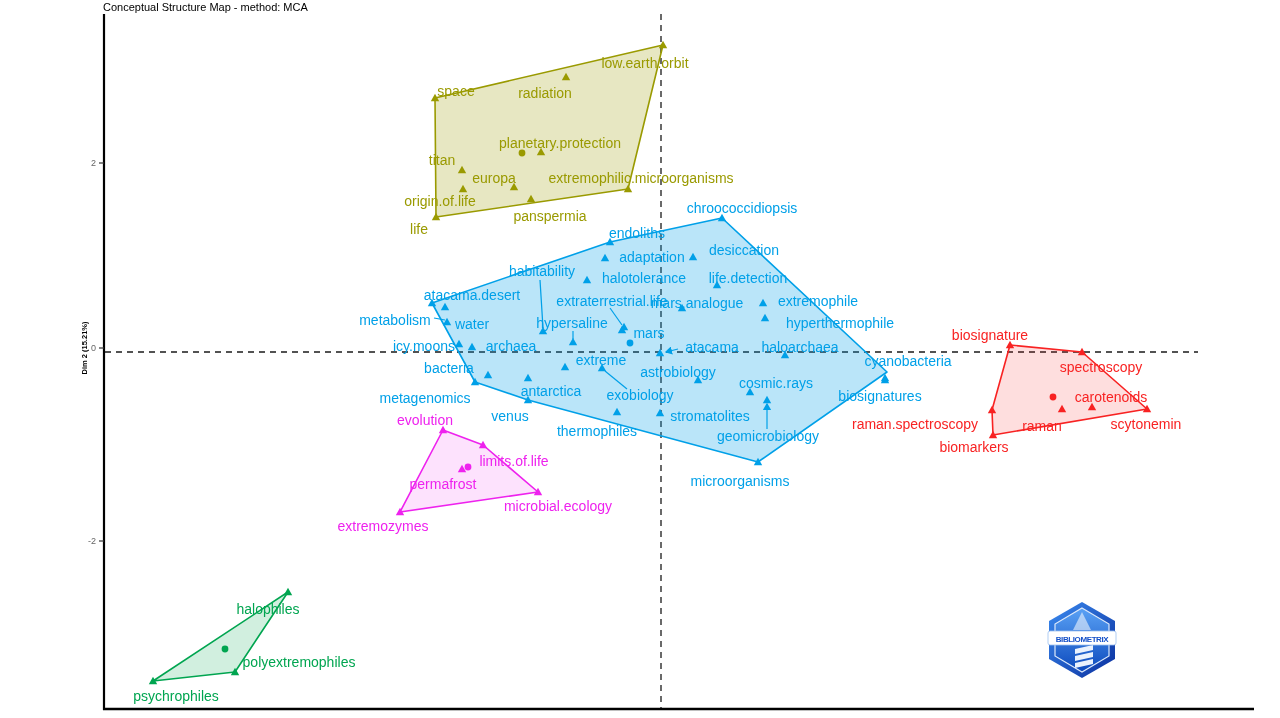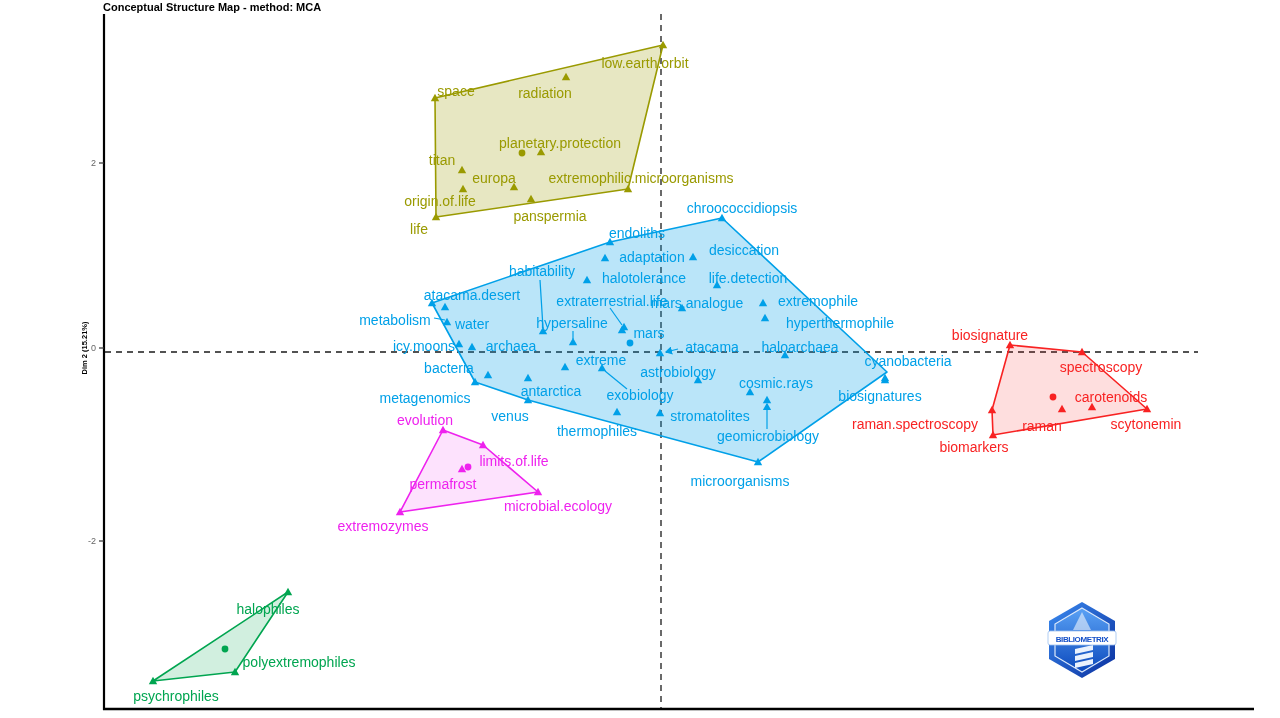--- a/index.html
+++ b/index.html
@@ -1,21 +1,21 @@
 <!DOCTYPE html>
 <html><head>
 <meta charset="utf-8">
 <style>
   html,body{margin:0;padding:0;background:#ffffff;}
   #canvas{
     position:relative;width:1280px;height:718px;background:#ffffff;overflow:hidden;
     font-family:"Liberation Sans",sans-serif;
   }
   #plot-title{
-    position:absolute;left:103px;top:1px;font-size:11px;font-weight:bold;color:#000;
+    position:absolute;left:103px;top:1px;font-size:11px;font-weight:normal;color:#000;
     white-space:nowrap;
   }
   #y-axis-title{
     position:absolute;left:84px;top:348px;transform:translate(-50%,-50%) rotate(-90deg);
     font-size:7.5px;font-weight:bold;color:#000;white-space:nowrap;
   }
   svg{position:absolute;left:0;top:0;}
   #logo{position:absolute;left:1046px;top:601px;width:72px;height:78px;}
   .term{font-size:14px;}
 </style>

